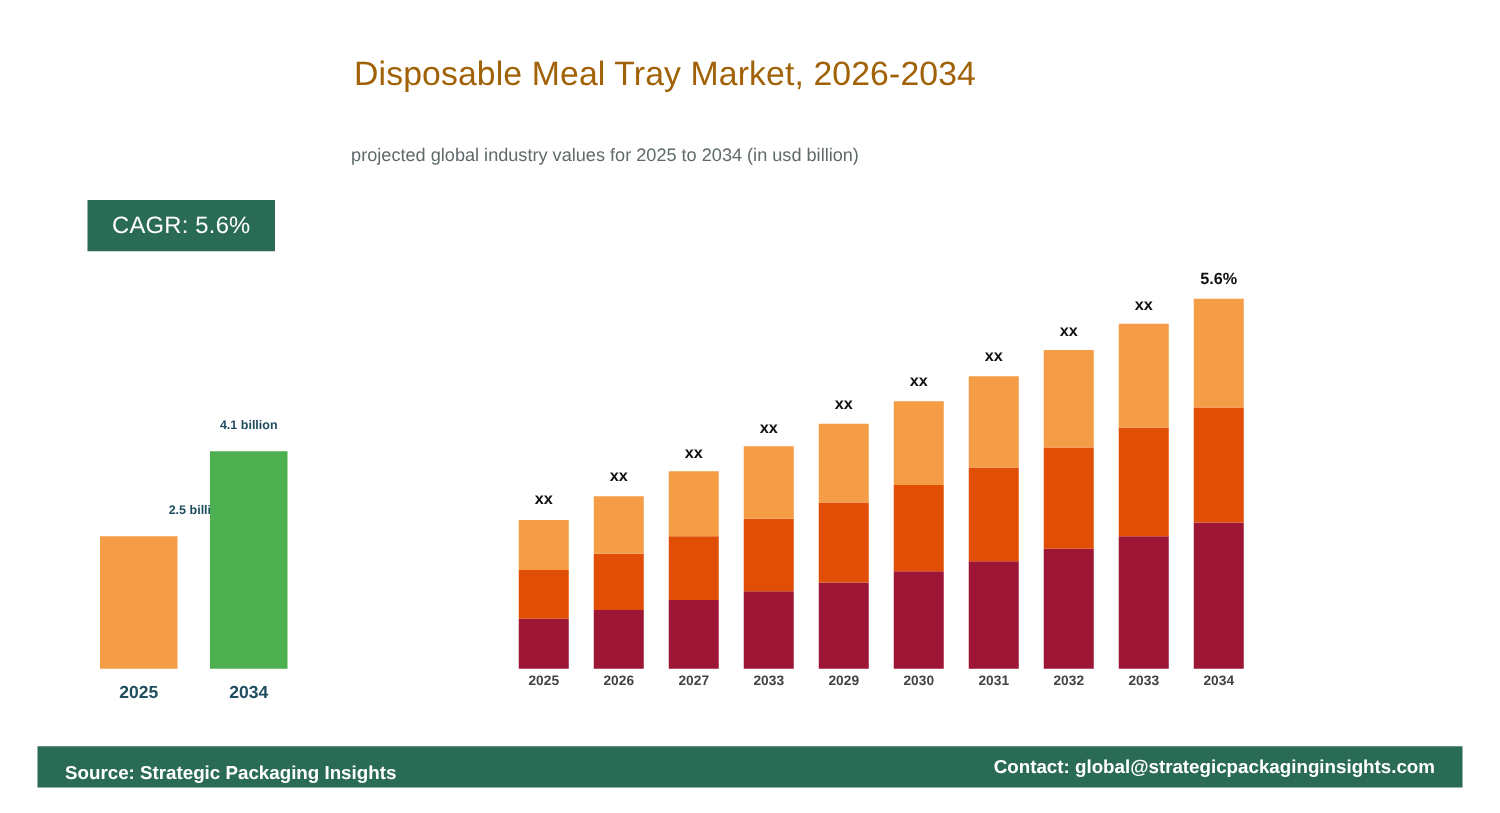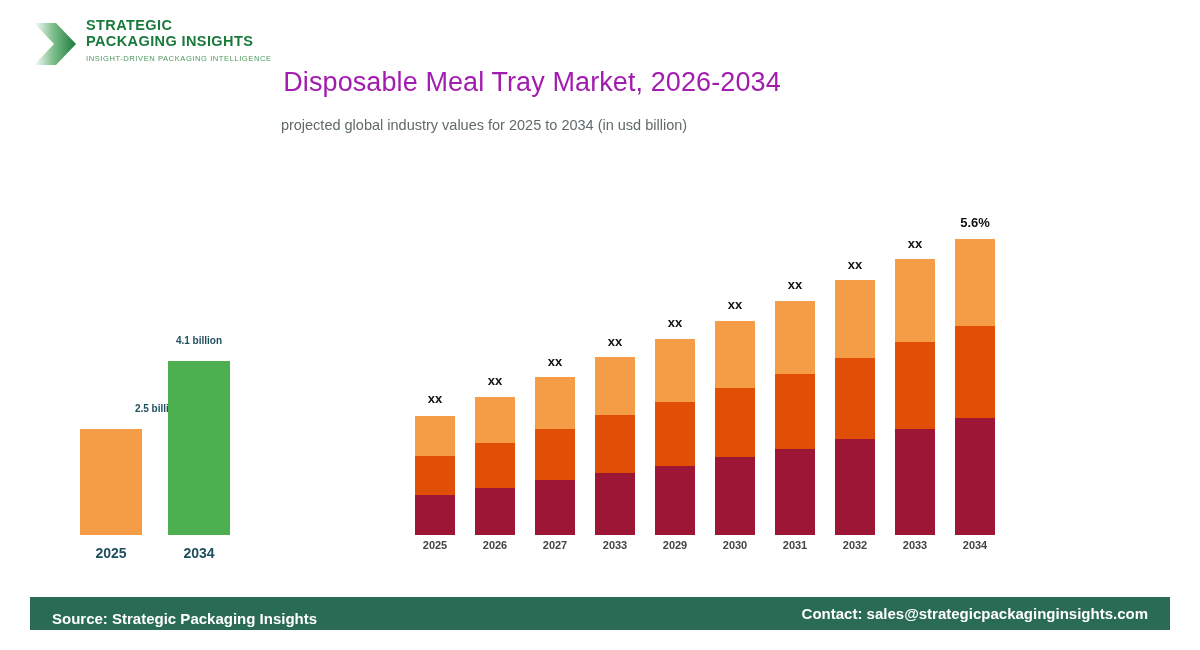--- a/index.html
+++ b/index.html
@@ -19,21 +19,21 @@
     color:#1A7A3C;line-height:15.5px;white-space:nowrap;
   }
   #logo-tagline{
     margin-top:5px;font-size:7.6px;letter-spacing:.55px;
     color:#4C9A5C;white-space:nowrap;font-weight:normal;
   }
 
   
   #title{
     position:absolute;left:0;top:44px;width:1064px;text-align:center;
-    font-size:27px;color:#a21caf;font-weight:normal;letter-spacing:.1px;margin-top:23px;
+    font-size:27px;color:#a16207;font-weight:normal;letter-spacing:.1px;
   }
   #subtitle{
     position:absolute;left:0;top:117px;width:968px;text-align:center;
     font-size:14.5px;color:#5F6A6A;font-weight:normal;
   }
 
   
   #cagr-badge{
     position:absolute;left:70px;top:160px;width:150px;height:41px;
     background:#2A6B55;color:#ffffff;
@@ -79,43 +79,25 @@
   #footer-contact{
     position:absolute;right:22px;top:0;height:33px;display:flex;align-items:center;
     color:#ffffff;font-size:15px;font-weight:bold;white-space:nowrap;
   }
 </style>
 </head>
 <body>
 
 <div class="canvas">
 
-  <div id="logo">
-    <div id="logo-mark">
-      <svg width="52" height="52" viewBox="0 0 52 52" aria-hidden="true">
-        <defs>
-          <linearGradient id="chevGrad" x1="0" y1="0" x2="1" y2="0">
-            <stop offset="0%" stop-color="#FFFFFF"></stop>
-            <stop offset="45%" stop-color="#7FBF8C"></stop>
-            <stop offset="100%" stop-color="#1A7A3C"></stop>
-          </linearGradient>
-        </defs>
-        <path d="M4 5 L26 5 L46 26 L26 47 L4 47 L24 26 Z" fill="url(#chevGrad)"></path>
-      </svg>
-    </div>
-    <div id="logo-text">
-      <div class="logo-line">STRATEGIC</div>
-      <div class="logo-line">PACKAGING INSIGHTS</div>
-      <div id="logo-tagline">INSIGHT-DRIVEN PACKAGING INTELLIGENCE</div>
-    </div>
-  </div>
 
   <div id="title">Disposable Meal Tray Market, 2026-2034</div>
   <div id="subtitle">projected global industry values for 2025 to 2034 (in usd billion)</div>
 
+  <div id="cagr-badge">CAGR: 5.6%</div>
 
   <div id="compare-group">
       <div class="cmp-bar" style="left: 80px; width: 62px; height: 535px; top: 0px;">
         <div class="cmp-rect" style="height: 106px; background: rgb(245, 156, 70); bottom: 0px; position: absolute;"></div>
         <div class="cmp-value" style="top: 403px; margin-left: 47px;">2.5 billion</div>
         <div class="cmp-label">2025</div>
       </div>
       <div class="cmp-bar" style="left: 168px; width: 62px; height: 535px; top: 0px;">
         <div class="cmp-rect" style="height: 174px; background: rgb(76, 175, 80); bottom: 0px; position: absolute;"></div>
         <div class="cmp-value" style="top: 335px;">4.1 billion</div>
@@ -191,16 +173,16 @@
         <div class="seg" style="height: 117px; background: rgb(158, 22, 54); top: 418px;"></div>
         <div class="seg" style="height: 92px; background: rgb(225, 78, 5); top: 326px;"></div>
         <div class="seg" style="height: 87px; background: rgb(245, 156, 70); top: 239px;"></div>
         <div class="stack-top-label" style="top: 215px;">5.6%</div>
         <div class="stack-xlabel">2034</div>
       </div>
     </div>
 
   <div id="footer-bar">
     <div id="footer-source">Source: Strategic Packaging Insights</div>
-    <div id="footer-contact">Contact: sales@strategicpackaginginsights.com</div>
+    <div id="footer-contact">Contact: global@strategicpackaginginsights.com</div>
   </div>
 
 </div>
 
 </body></html>

